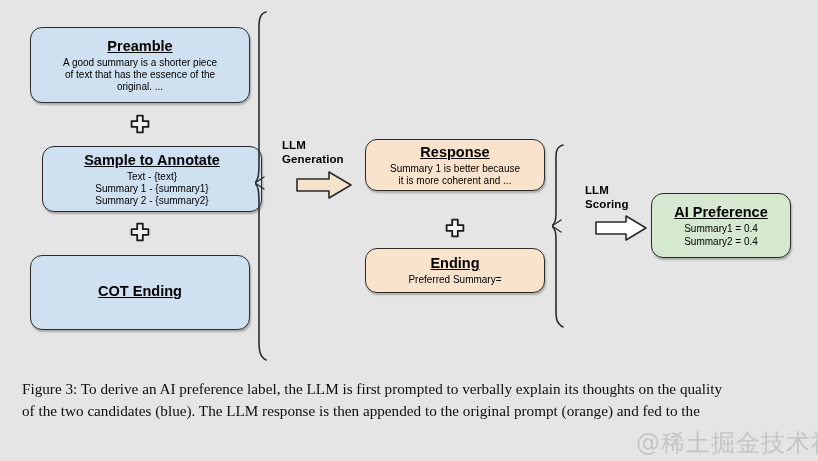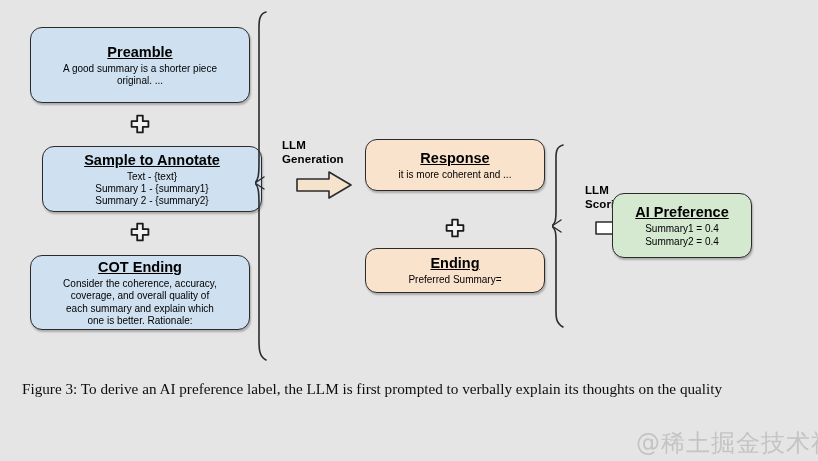--- a/index.html
+++ b/index.html
@@ -112,20 +112,21 @@
 </style>
 </head>
 <body>
 
 <div id="figure">
 
   <div class="node blue" style="left:30px; top:27px; width:220px; height:76px;">
     <span class="title">Preamble</span>
     <span class="body">
       <span class="line">A good summary is a shorter piece</span>
+      <span class="line">of text that has the essence of the</span>
       <span class="line">original. ...</span>
     </span>
   </div>
 
   <div class="plus" style="left:130px; top:114px;">
     <svg width="20" height="20" viewBox="0 0 20 20">
       <path d="M7.2 1.6 H12.8 V7.2 H18.4 V12.8 H12.8 V18.4 H7.2 V12.8 H1.6 V7.2 H7.2 Z" fill="#f2f2f2" stroke="#1a1a1a" stroke-width="1.8" stroke-linejoin="round"></path>
     </svg>
   </div>
 
@@ -139,26 +140,20 @@
   </div>
 
   <div class="plus" style="left:130px; top:222px;">
     <svg width="20" height="20" viewBox="0 0 20 20">
       <path d="M7.2 1.6 H12.8 V7.2 H18.4 V12.8 H12.8 V18.4 H7.2 V12.8 H1.6 V7.2 H7.2 Z" fill="#f2f2f2" stroke="#1a1a1a" stroke-width="1.8" stroke-linejoin="round"></path>
     </svg>
   </div>
 
   <div class="node blue" style="left:30px; top:255px; width:220px; height:75px;">
     <span class="title">COT Ending</span>
-    <span class="body">
-      <span class="line">Consider the coherence, accuracy,</span>
-      <span class="line">coverage, and overall quality of</span>
-      <span class="line">each summary and explain which</span>
-      <span class="line">one is better. Rationale:</span>
-    </span>
   </div>
 
   <div class="brace" style="left:255px; top:10px;">
     <svg width="30" height="352" viewBox="0 0 30 352" fill="none">
       <path d="M11 2
                C3 4 4 14 4 24
                L4 152
                C4 166 3 170 0 173
                C3 176 4 180 4 194
                L4 324
@@ -174,20 +169,21 @@
 
   <div class="block-arrow" style="left:295px; top:170px;">
     <svg width="58" height="30" viewBox="0 0 58 30">
       <path d="M2 9 H34 V2 L56 15 L34 28 V21 H2 Z" fill="#f6e3cc" stroke="#2b2b2b" stroke-width="1.6" stroke-linejoin="round"></path>
     </svg>
   </div>
 
   <div class="node peach" style="left:365px; top:139px; width:180px; height:52px;">
     <span class="title">Response</span>
     <span class="body">
+      <span class="line">Summary 1 is better because</span>
       <span class="line">it is more coherent and ...</span>
     </span>
   </div>
 
   <div class="plus" style="left:445px; top:218px;">
     <svg width="20" height="20" viewBox="0 0 20 20">
       <path d="M7.2 1.6 H12.8 V7.2 H18.4 V12.8 H12.8 V18.4 H7.2 V12.8 H1.6 V7.2 H7.2 Z" fill="#f2f2f2" stroke="#1a1a1a" stroke-width="1.8" stroke-linejoin="round"></path>
     </svg>
   </div>
 
@@ -215,27 +211,28 @@
     <span class="line">LLM</span>
     <span class="line">Scoring</span>
   </div>
 
   <div class="block-arrow" style="left:594px; top:214px;">
     <svg width="54" height="28" viewBox="0 0 54 28">
       <path d="M2 8 H32 V2 L52 14 L32 26 V20 H2 Z" fill="#ffffff" stroke="#2b2b2b" stroke-width="1.6" stroke-linejoin="round"></path>
     </svg>
   </div>
 
-  <div class="node green" style="left:612px; top:193px; width:140px; height:65px;">
+  <div class="node green" style="left:651px; top:193px; width:140px; height:65px;">
     <span class="title">AI Preference</span>
     <span class="body">
       <span class="line">Summary1 = 0.4</span>
       <span class="line">Summary2 = 0.4</span>
     </span>
   </div>
 
   <div id="caption">
     <span class="cline">Figure 3: To derive an AI preference label, the LLM is first prompted to verbally explain its thoughts on the quality</span>
+    <span class="cline">of the two candidates (blue). The LLM response is then appended to the original prompt (orange) and fed to the</span>
   </div>
 
   <div id="watermark">@稀土掘金技术社区</div>
 
 </div>
 
 </body></html>

